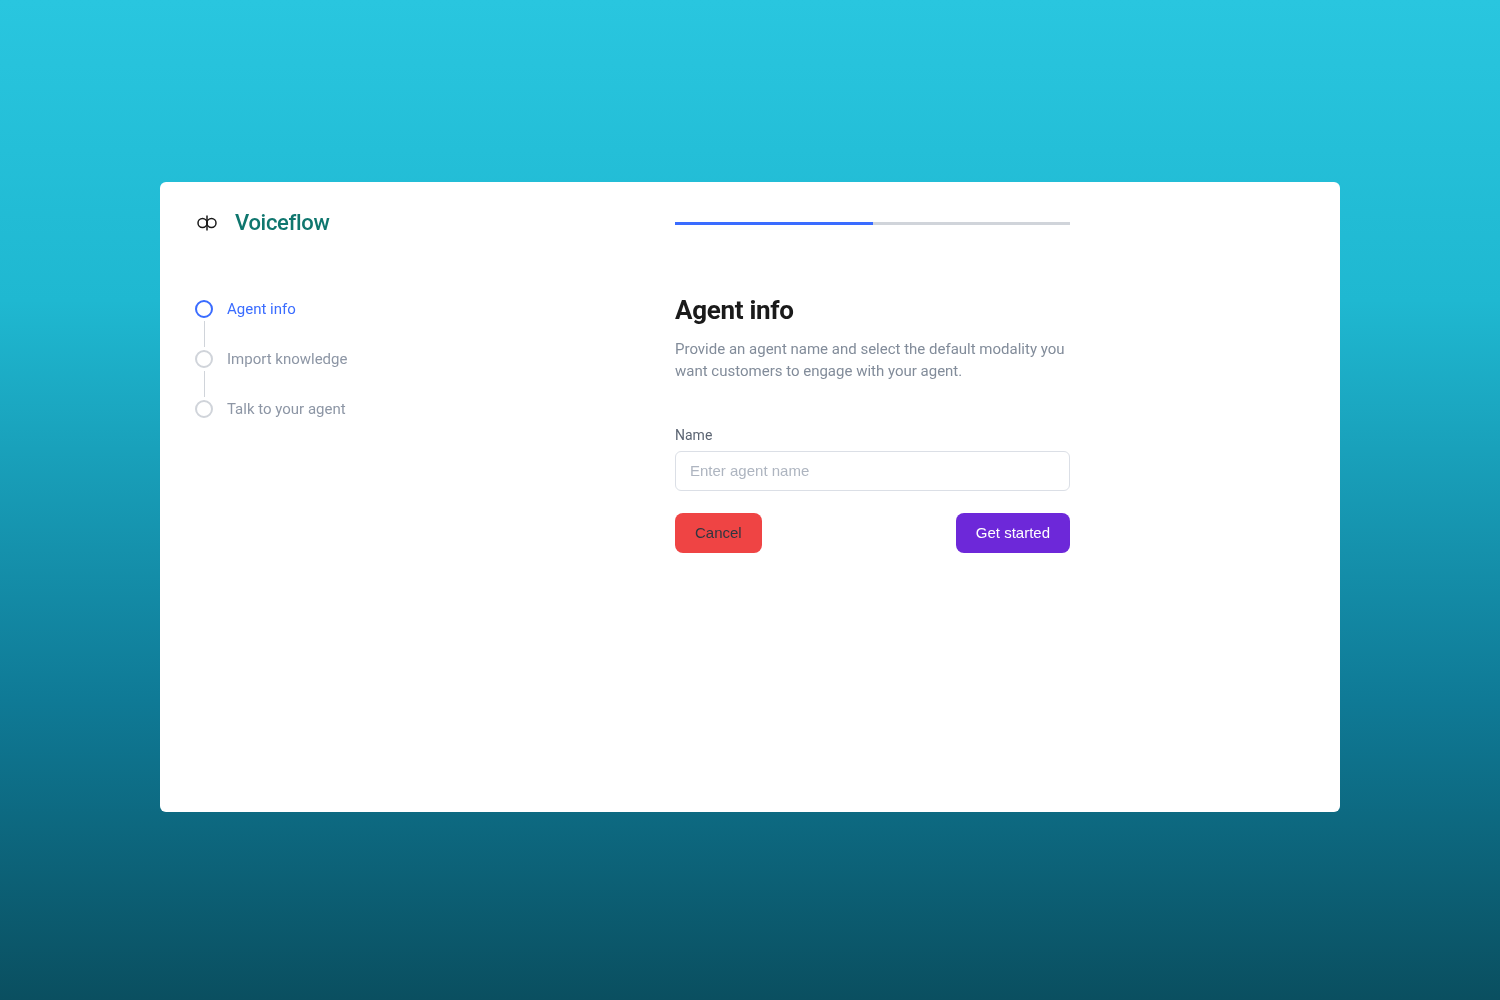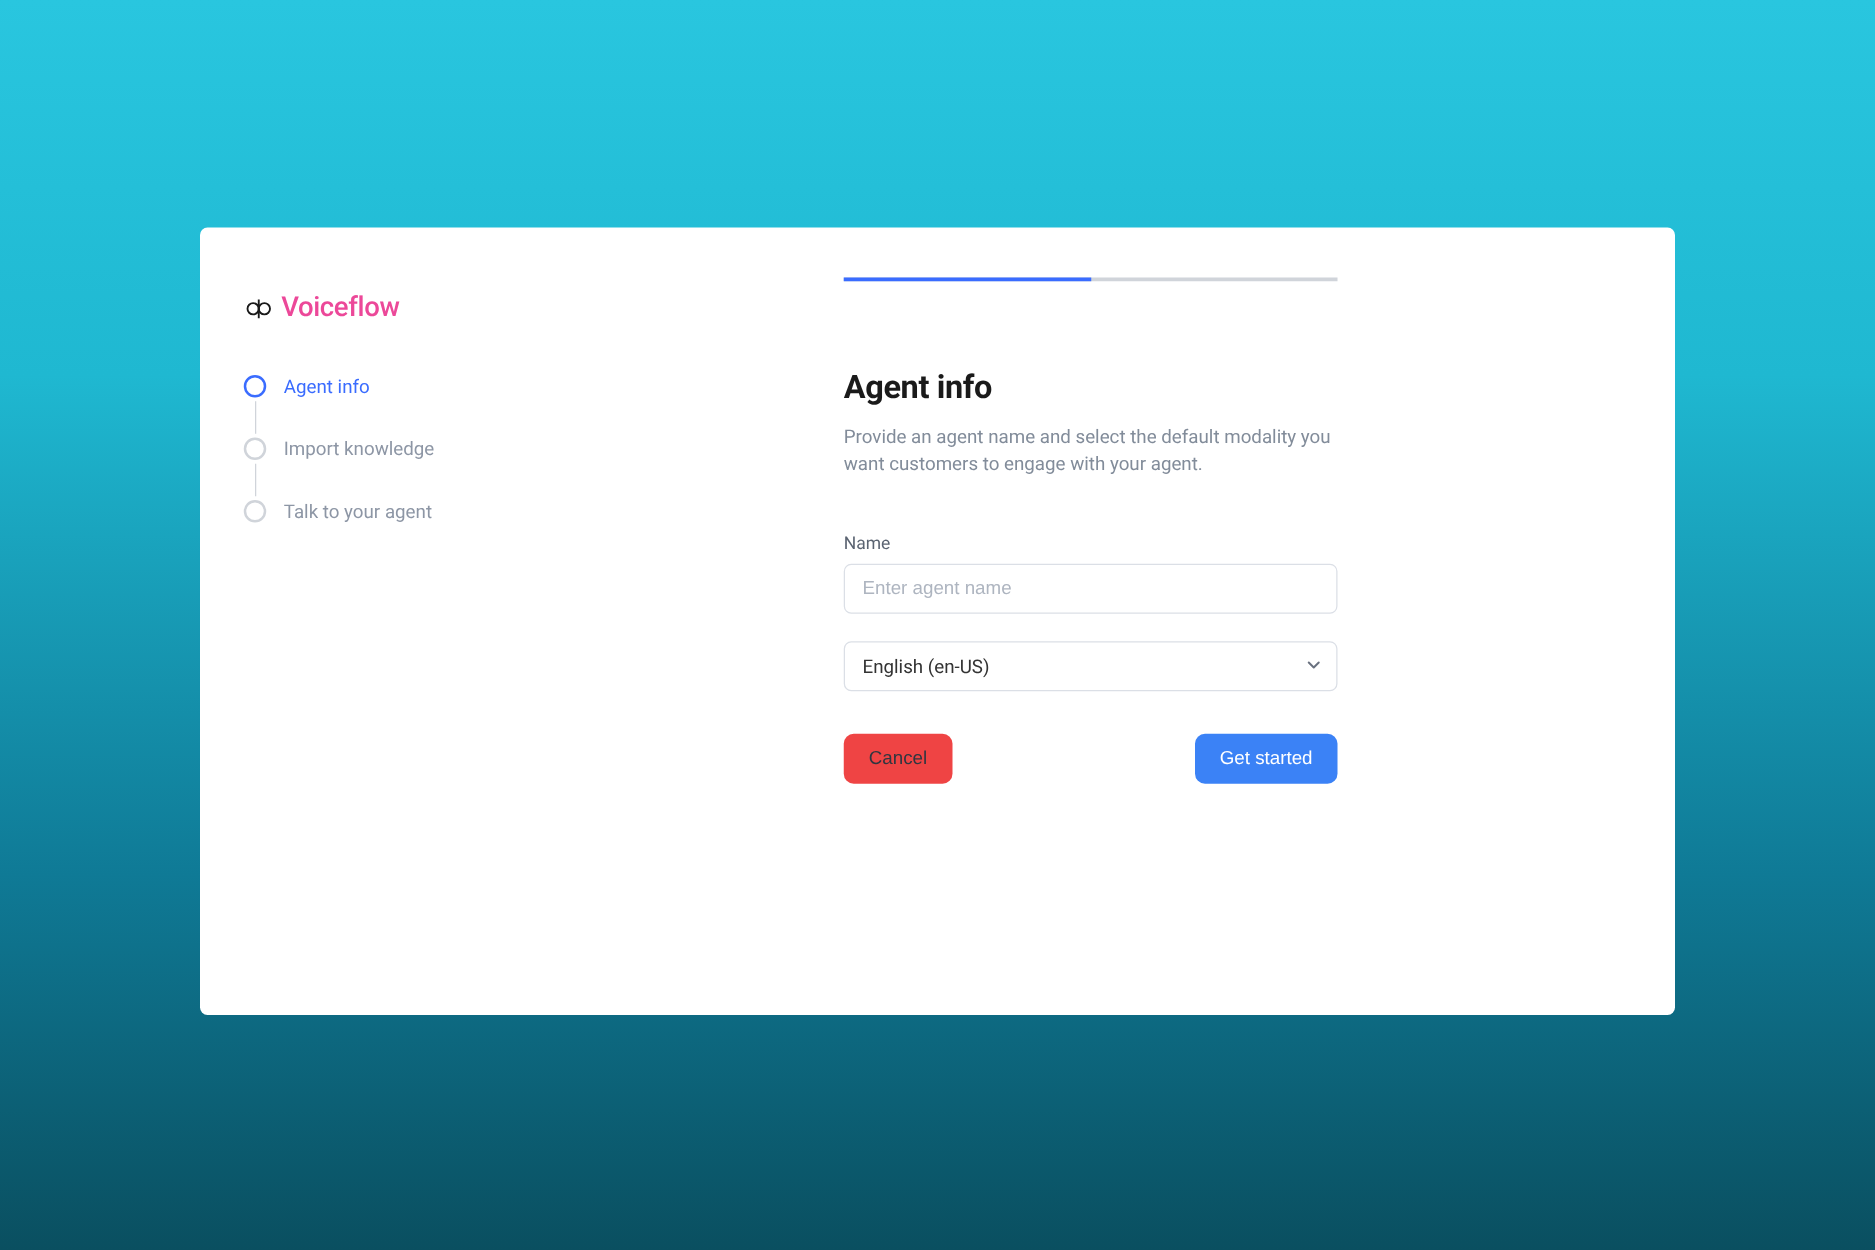--- a/index.html
+++ b/index.html
@@ -15,26 +15,26 @@
     width: 1180px;
     height: 630px;
     background: #fff;
     border-radius: 6px;
     margin-top: 182px;
     position: relative;
     overflow: hidden;
   }
   .logo {
     position: absolute;
-    top: 52px;
+    top: 28px;
     left: 35px;
     display: flex;
     align-items: center;
-    gap: 6px;
-    color: #ec4899;
+    gap: 16px;
+    color: #0f766e;
   }
   .logo-icon { width: 24px; height: 24px; display: block; }
   .logo-text { font-size: 22px; font-weight: 500; letter-spacing: -0.3px; }
 
   .steps {
     position: absolute;
     top: 115px;
     left: 35px;
     display: flex;
     flex-direction: column;
@@ -122,21 +122,21 @@
   .btn {
     height: 40px;
     padding: 0 20px;
     border-radius: 8px;
     border: none;
     font-size: 15px;
     font-weight: 500;
     cursor: pointer;
   }
   .btn-cancel { background: #ef4444; color: #2f3640; }
-  .btn-primary { background: #3b82f6; color: #fff; }
+  .btn-primary { background: #6d28d9; color: #fff; }
 </style>
 </head>
 <body>
 
 <div class="card">
 
   <div class="logo">
     <svg class="logo-icon" viewBox="0 0 32 32" fill="none" stroke="#1a1a1a" stroke-width="2">
       <circle cx="10" cy="16" r="6"></circle>
       <circle cx="22" cy="16" r="6"></circle>
@@ -166,28 +166,20 @@
     <div class="progress">
       <div class="progress-fill"></div>
     </div>
 
     <h1 class="heading">Agent info</h1>
     <p class="subtext">Provide an agent name and select the default modality you want customers to engage with your agent.</p>
 
     <label class="field-label">Name</label>
     <input class="text-input" type="text" placeholder="Enter agent name" style="">
 
-    <div class="select-wrap">
-      <span>English (en-US)</span>
-      <span class="chevron">
-        <svg width="12" height="12" viewBox="0 0 12 12">
-            <path d="M2 4l4 4 4-4" fill="none" stroke="currentColor" stroke-width="1.6" stroke-linecap="round" stroke-linejoin="round"></path>
-          </svg>
-      </span>
-    </div>
 
     <div class="button-row">
       <button class="btn btn-cancel">Cancel</button>
       <button class="btn btn-primary">Get started</button>
     </div>
   </div>
 
 </div>
 
 </body></html>

